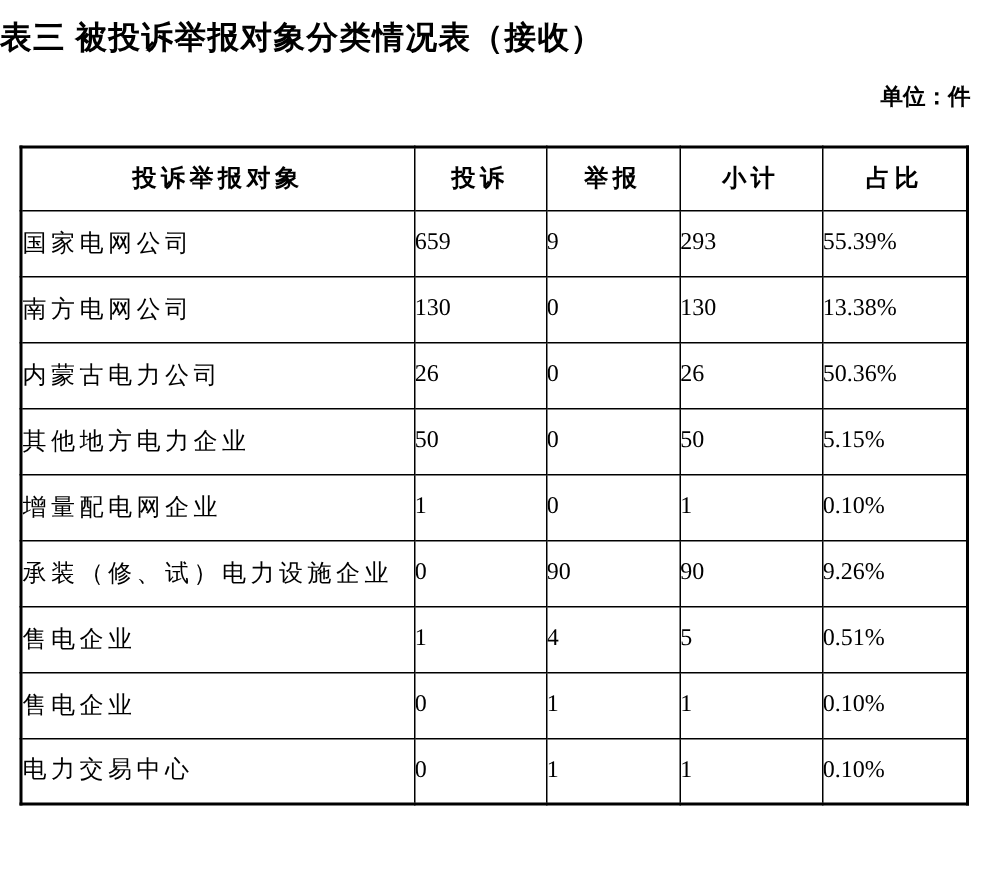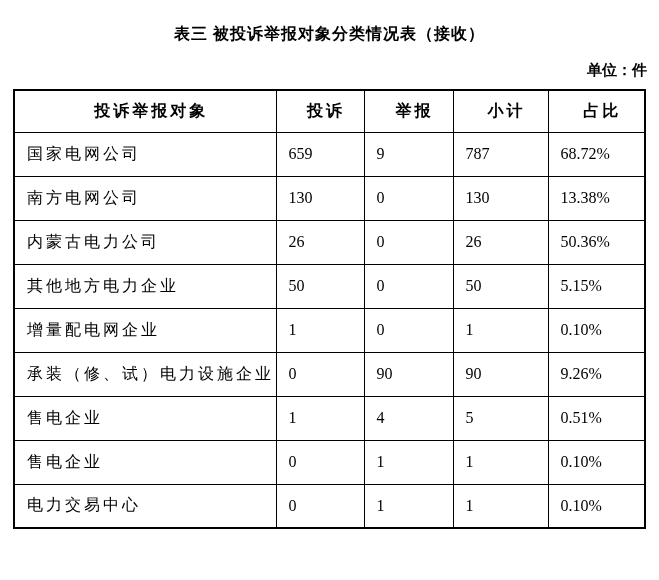--- a/index.html
+++ b/index.html
@@ -11,48 +11,47 @@
     font-family: "Liberation Serif", "DejaVu Serif", serif;
     overflow: hidden;
   }
   .page {
     position: relative;
     width: 659px;
     height: 580px;
     background: #ffffff;
   }
   .doc-title {
-    margin-top: 24px;
-    text-align: center;
-    font-size: 16px;
+    margin-top: 11px;
+    text-align: left;
+    font-size: 21px;
     font-weight: bold;
     letter-spacing: 1px;
     font-family: "Liberation Serif", "DejaVu Serif", serif;
   }
   .unit-note {
-    margin: 16px 12px 9px 0;
+    margin: 16px 12px 23px 0;
     text-align: right;
     font-size: 15px;
     font-weight: bold;
   }
   table.stats {
     margin-left: 13px;
     width: 631px;
     border-collapse: collapse;
     table-layout: fixed;
     border: 2px solid #000000;
   }
   table.stats th,
   table.stats td {
     border: 1px solid #000000;
     vertical-align: middle;
     font-size: 16px;
     overflow: hidden;
     white-space: nowrap;
-    padding-left: 12px;
   }
   table.stats th {
     height: 42px;
     font-weight: bold;
     letter-spacing: 3px;
     font-family: "Liberation Sans", "DejaVu Sans", sans-serif;
     font-size: 16px;
   }
   table.stats td { height: 44px; }
   td.row-label { letter-spacing: 3px; font-size: 15px; }
@@ -82,22 +81,22 @@
         <th>举报</th>
         <th>小计</th>
         <th>占比</th>
       </tr>
     </thead>
     <tbody>
       <tr>
         <td class="row-label">国家电网公司</td>
         <td class="num">659</td>
         <td class="num">9</td>
-        <td class="num">787</td>
-        <td class="num">68.72%</td>
+        <td class="num">293</td>
+        <td class="num">55.39%</td>
       </tr>
       <tr>
         <td class="row-label">南方电网公司</td>
         <td class="num">130</td>
         <td class="num">0</td>
         <td class="num">130</td>
         <td class="num">13.38%</td>
       </tr>
       <tr>
         <td class="row-label">内蒙古电力公司</td>

